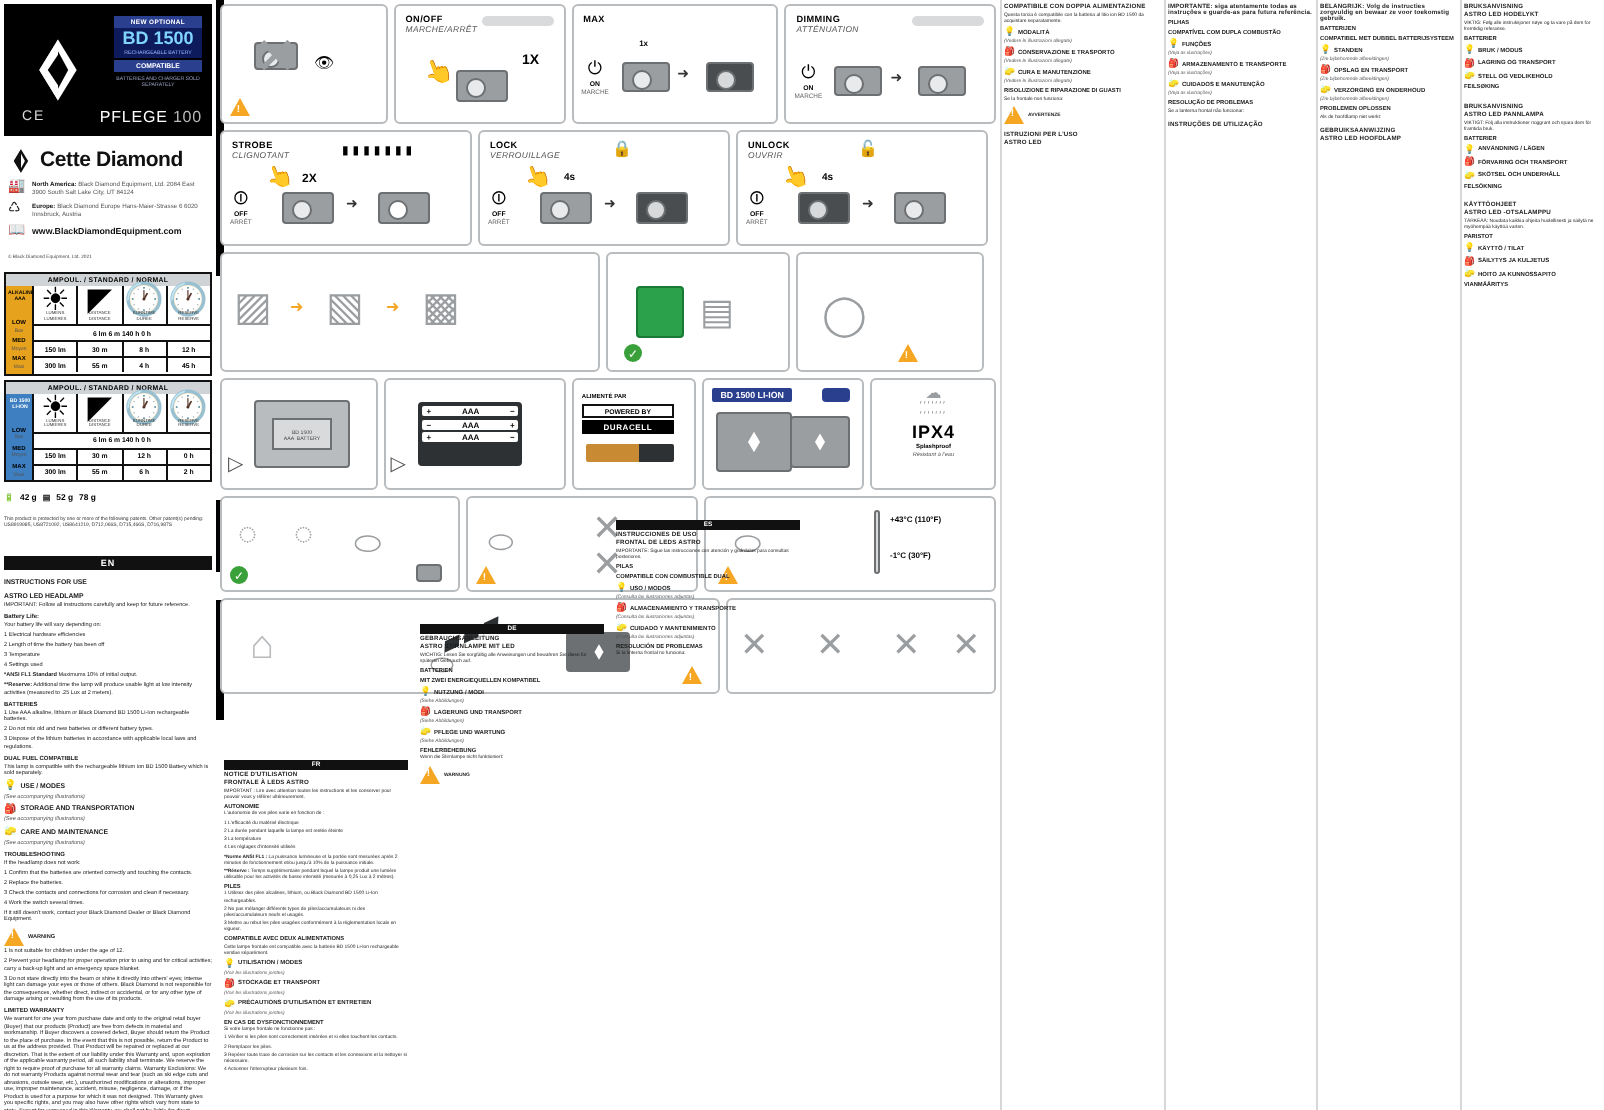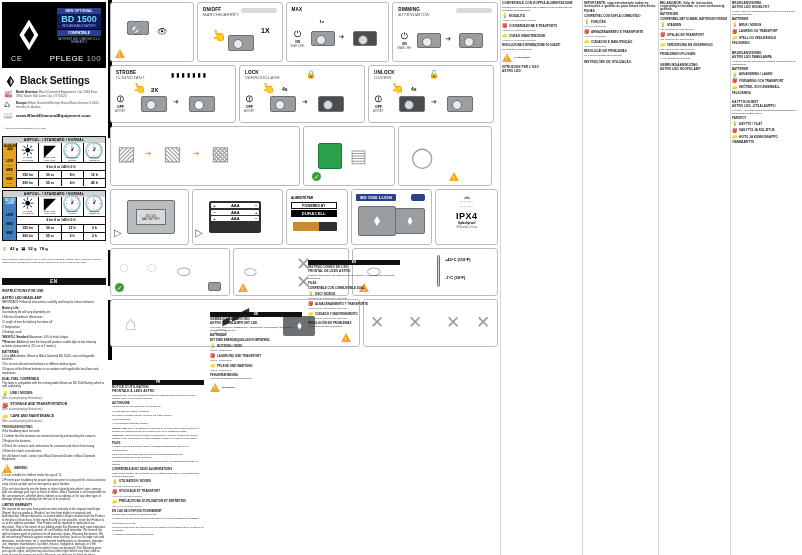--- a/index.html
+++ b/index.html
@@ -144,21 +144,21 @@
     </div>
 
     <div class="bdwordmark">
       <div class="dm">
         <svg viewBox="0 0 40 40">
             <polygon points="20,2 31,20 20,38 9,20" fill="#111"></polygon>
             <polygon points="20,9 26,20 20,31 14,20" fill="#fff"></polygon>
             <polygon points="20,2 20,38 9,20" fill="#111"></polygon>
           </svg>
       </div>
-      <div class="tx">Black Settings</div>
+      <div class="tx">Cette Diamond</div>
     </div>
 
     <div class="addr-block">
       <div class="addr-row">
         <div class="addr-ico">🏭</div>
         <div class="addr-txt"><b>North America:</b>
           <span class="lt">Black Diamond Equipment, Ltd.  2084 East 3900 South  Salt Lake City, UT 84124</span></div>
       </div>
       <div class="addr-row">
         <div class="addr-ico">♺</div>

